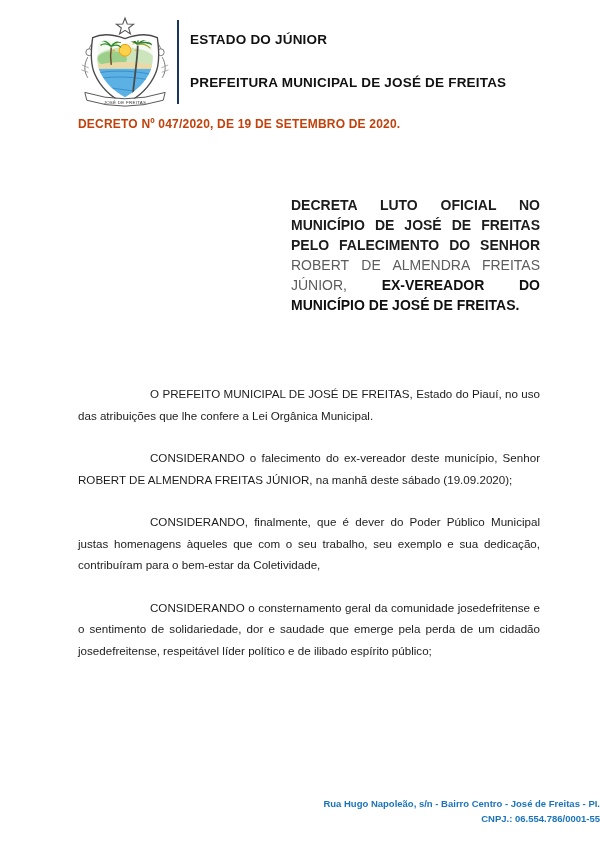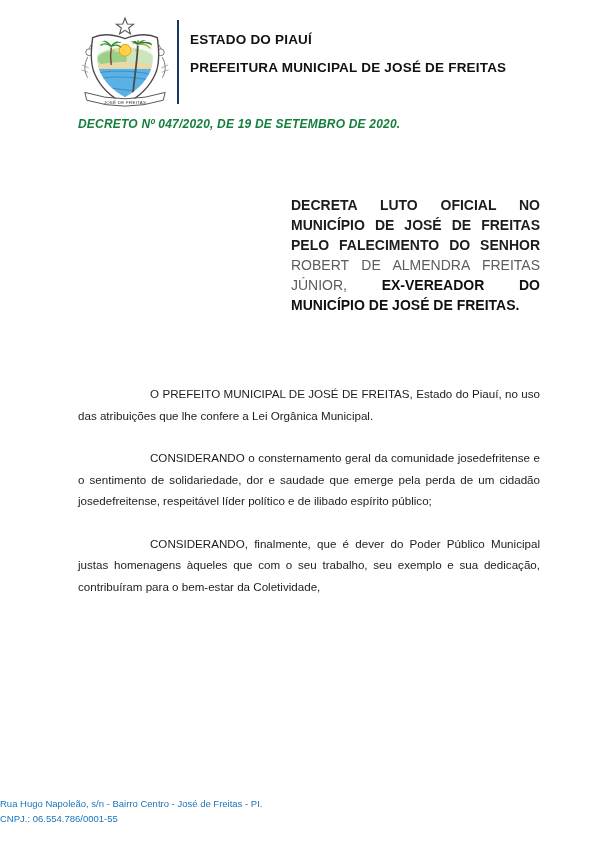--- a/index.html
+++ b/index.html
@@ -21,49 +21,49 @@
     position:absolute; left:177px; top:20px;
     width:2px; height:84px; background:#17375e;
   }
   .header-text {
     position:absolute; left:190px; top:32px; width:380px;
   }
   .header-line1 {
     font-size:13.5px; font-weight:bold; color:#111; letter-spacing:.2px;
   }
   .header-line2 {
-    margin-top:13px;
+    margin-top:28px;
     font-size:13.5px; font-weight:bold; color:#111; letter-spacing:.2px;
   }
   
   .content { position:absolute; left:78px; top:0; width:462px; }
   .doc-title {
     margin-top:117px;
-    font-size:12px; font-weight:bold; color:#15803d; letter-spacing:.2px;font-style:italic;
+    font-size:12px; font-weight:bold; color:#c2410c; letter-spacing:.2px;
   }
   .ementa {
     margin-top:64px; margin-left:213px; width:249px;
     font-size:14px; line-height:20px;
     text-align:justify; color:#222;
   }
   .ementa .e-strong { font-weight:bold; color:#1c1c1c; }
   .ementa .e-name   { font-weight:normal; color:#5c5c5c; }
   .ementa .e-bold   { font-weight:bold; color:#101010; }
   .body-text p {
     font-size:11.6px; line-height:21.5px;
     text-align:justify; text-indent:72px;
     color:#1c1c1c;
     margin:0 0 21px 0;
   }
   .body-text p.first { margin-top:68px; }
   
   .footer {
     position:absolute; left:0; right:0; top:796px;
-    text-align:left;
-    font-size:9.5px; font-weight:normal; line-height:15px;
+    text-align:right;
+    font-size:9.5px; font-weight:bold; line-height:15px;
     color:#1b74ba;
   }
 </style>
 </head>
 <body>
 
 <div class="page">
 
   <div class="crest">
     <svg viewBox="0 0 100 98" width="98" height="96">
@@ -115,35 +115,36 @@
       </g>
 
       <path d="M9 78 Q50 91 91 78 L89 86 Q50 98 11 86 Z" fill="#ffffff" stroke="#555" stroke-width="1"></path>
       <text x="50" y="90" text-anchor="middle" font-size="4.5" letter-spacing="0.3" fill="#333" font-family="Liberation Sans, sans-serif">JOSÉ DE FREITAS</text>
     </svg>
   </div>
 
   <div class="vrule"></div>
 
   <div class="header-text">
-    <div class="header-line1">ESTADO DO PIAUÍ</div>
+    <div class="header-line1">ESTADO DO JÚNIOR</div>
     <div class="header-line2">PREFEITURA MUNICIPAL DE JOSÉ DE FREITAS</div>
   </div>
 
   <div class="content">
     <div class="doc-title">DECRETO Nº 047/2020, DE 19 DE SETEMBRO DE 2020.</div>
 
     <div class="ementa">
       <span class="e-strong">DECRETA LUTO OFICIAL NO MUNICÍPIO DE JOSÉ DE FREITAS PELO FALECIMENTO DO SENHOR </span><span class="e-name">ROBERT DE ALMENDRA FREITAS JÚNIOR, </span><span class="e-bold">EX-VEREADOR DO MUNICÍPIO DE JOSÉ DE FREITAS.</span>
     </div>
 
     <div class="body-text">
       <p class="first">O PREFEITO MUNICIPAL DE JOSÉ DE FREITAS, Estado do Piauí, no uso das atribuições que lhe confere a Lei Orgânica Municipal.</p>
+      <p>CONSIDERANDO o falecimento do ex-vereador deste município, Senhor ROBERT DE ALMENDRA FREITAS JÚNIOR, na manhã deste sábado (19.09.2020);</p>
+      <p>CONSIDERANDO, finalmente, que é dever do Poder Público Municipal justas homenagens àqueles que com o seu trabalho, seu exemplo e sua dedicação, contribuíram para o bem-estar da Coletividade,</p>
       <p>CONSIDERANDO o consternamento geral da comunidade josedefritense e o sentimento de solidariedade, dor e saudade que emerge pela perda de um cidadão josedefreitense, respeitável líder político e de ilibado espírito público;</p>
-      <p>CONSIDERANDO, finalmente, que é dever do Poder Público Municipal justas homenagens àqueles que com o seu trabalho, seu exemplo e sua dedicação, contribuíram para o bem-estar da Coletividade,</p>
     </div>
   </div>
 
   <div class="footer">
     <div>Rua Hugo Napoleão, s/n - Bairro Centro - José de Freitas - PI.</div>
     <div>CNPJ.: 06.554.786/0001-55</div>
   </div>
 
 </div>
 

